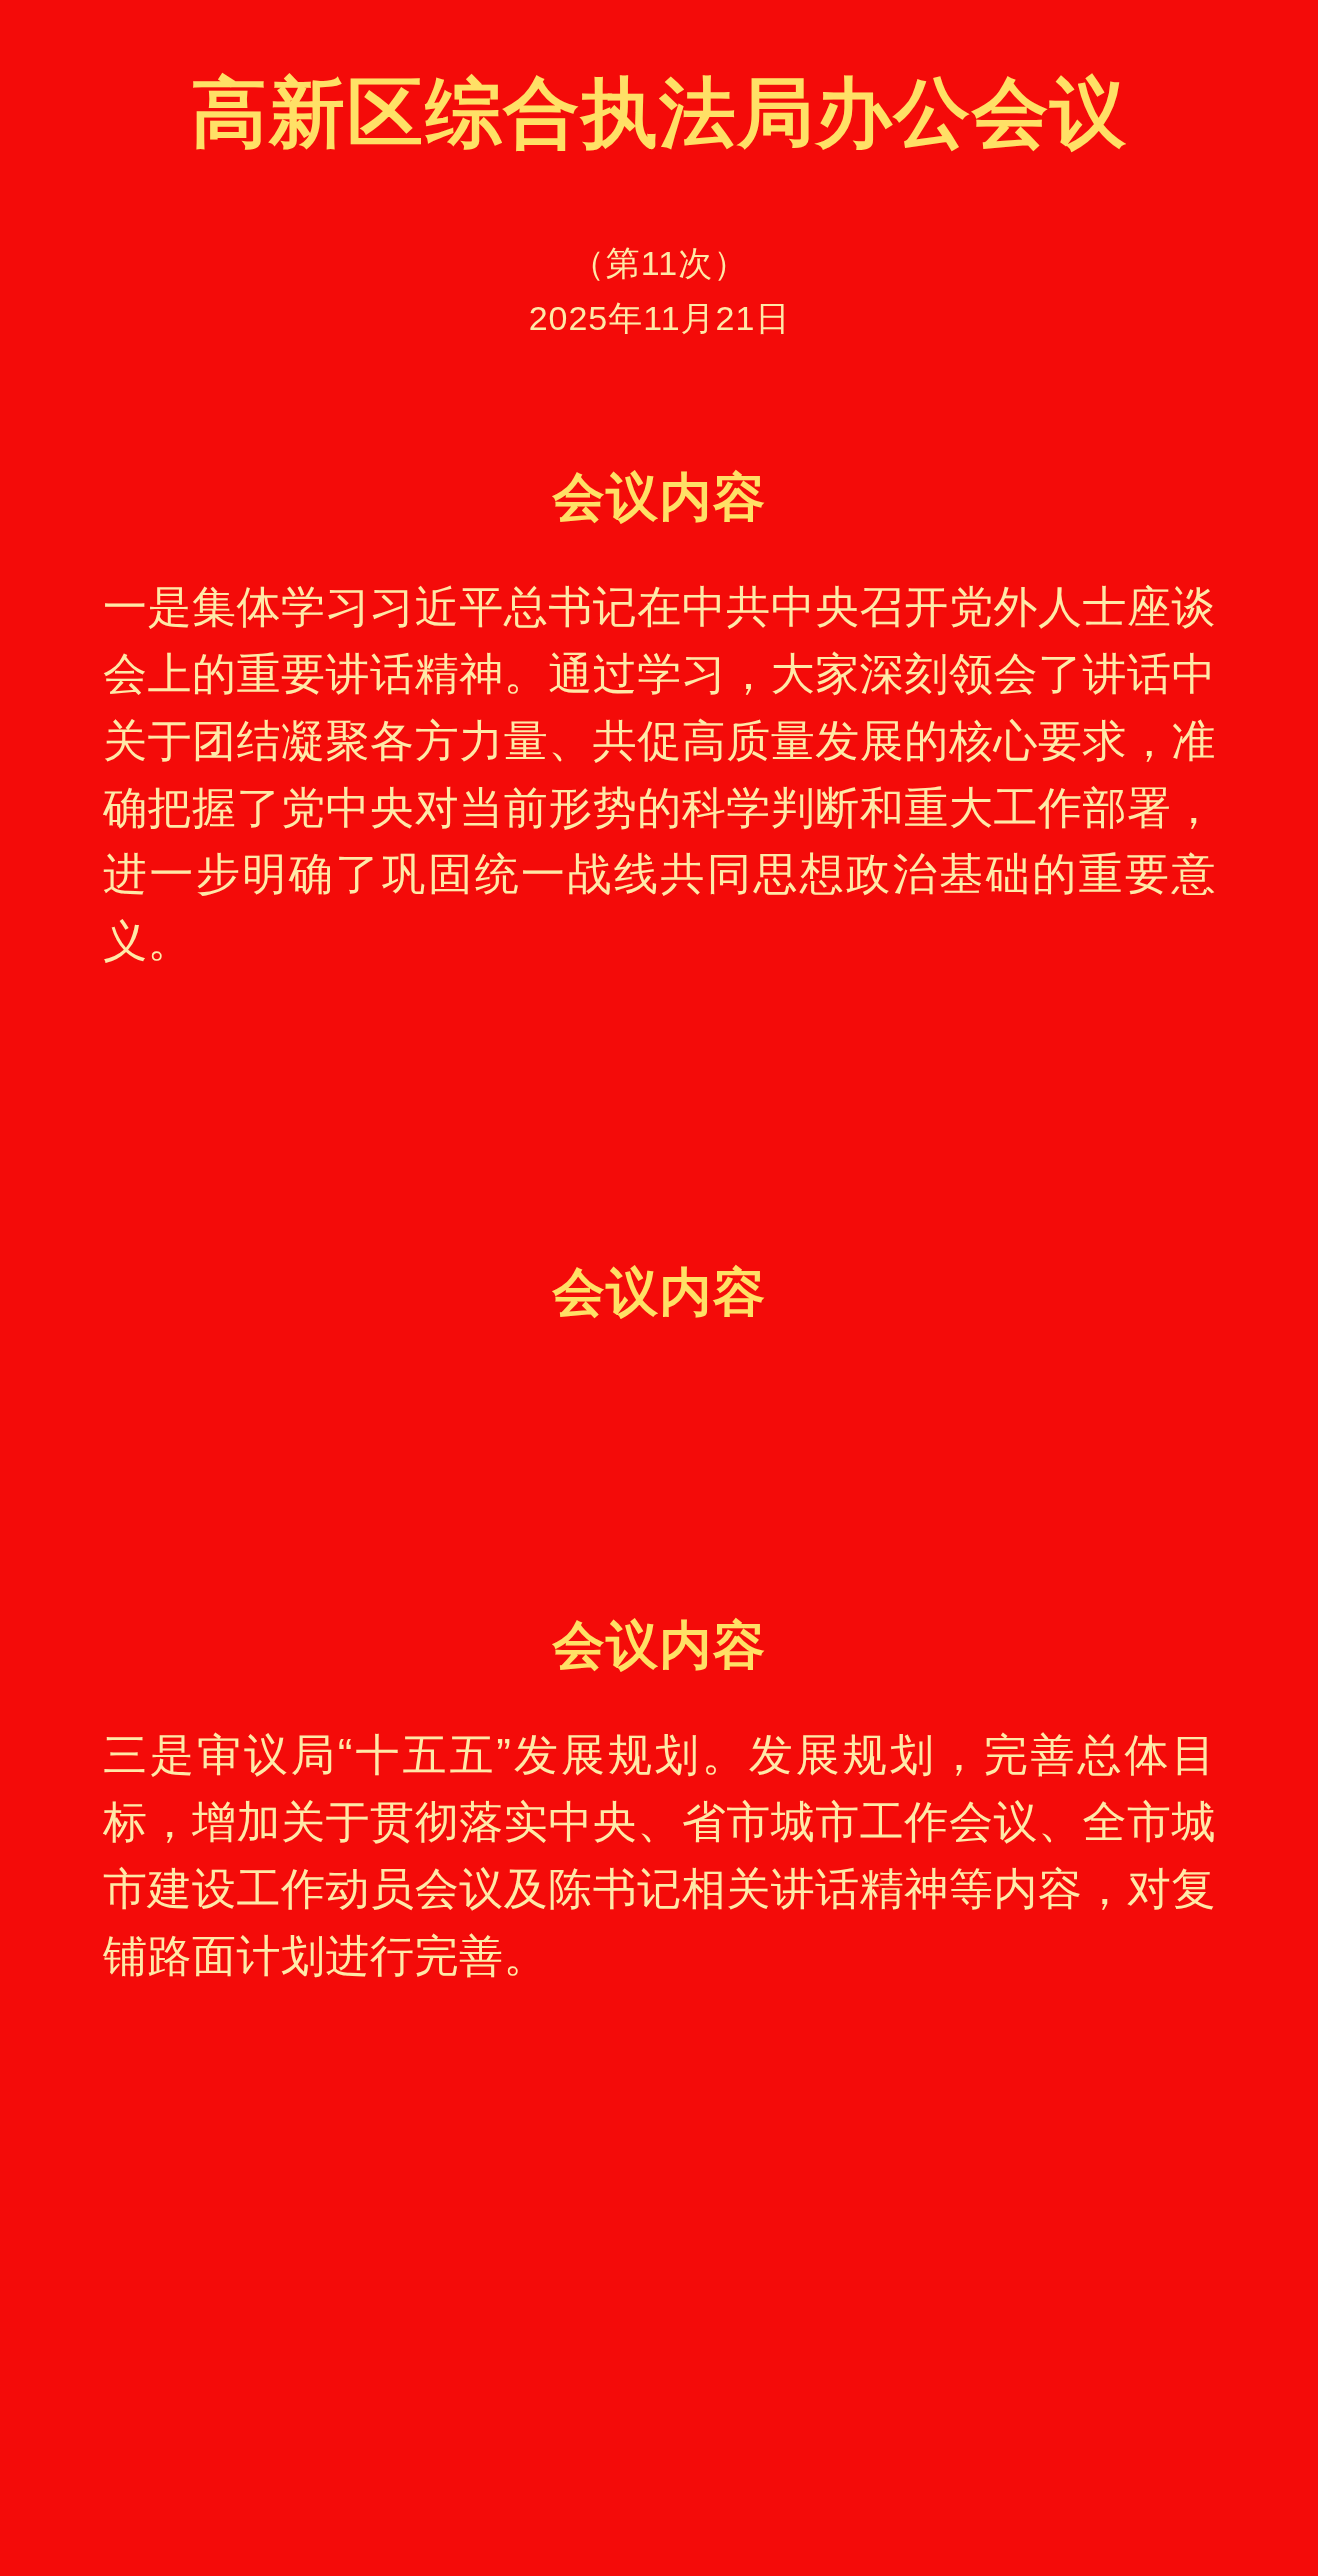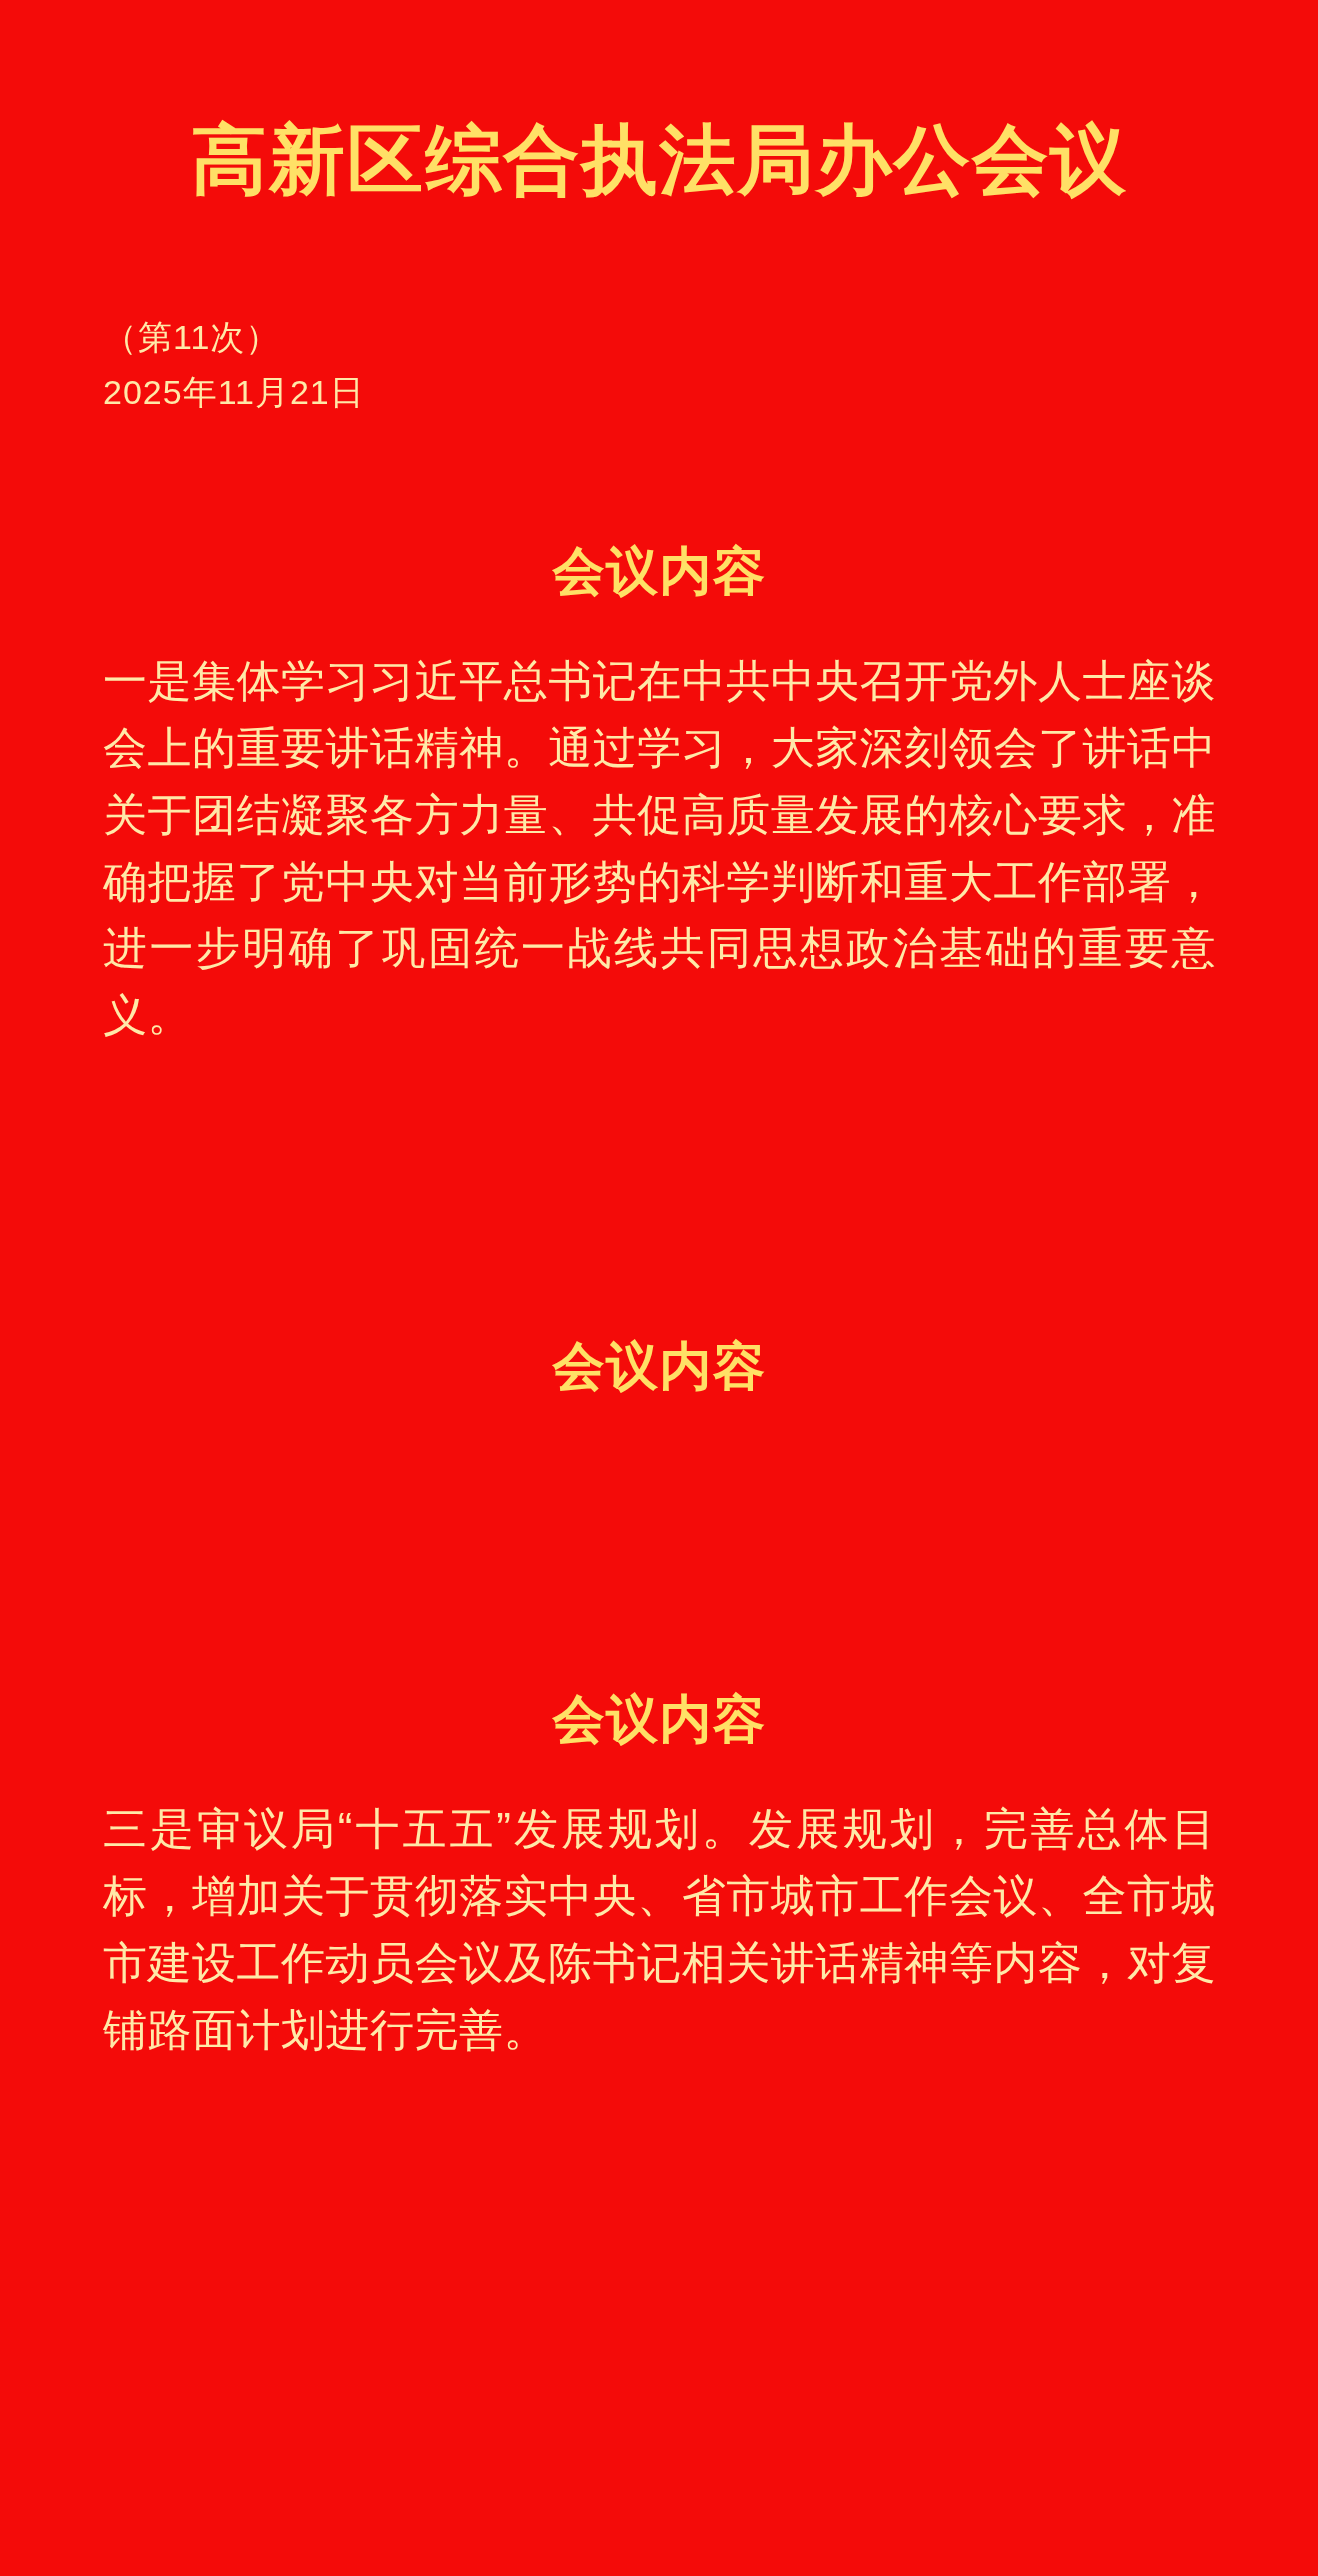--- a/index.html
+++ b/index.html
@@ -16,32 +16,33 @@
   }
   .page {
     width: 1319px;
     height: 2968px;
     background: #f40b09;
     box-sizing: border-box;
     padding: 0 103px;
     position: relative;
   }
   .title-block {
-    padding-top: 114px;
+    padding-top: 67px;
     text-align: center;
   }
   .main-title {
     font-size: 76px;
     font-weight: bold;
     color: #ffe066;
     letter-spacing: 2.1px;
     line-height: 1.2;
   }
   .sub-block {
-    margin-top: 105px;
+    margin-top: 78px;
+    text-align: center;
   }
   .sub-line {
     font-size: 34px;
     color: #ffe9a8;
     line-height: 1.6;
     letter-spacing: 1px;
   }
   .section {
     margin-top: 118px;
   }

